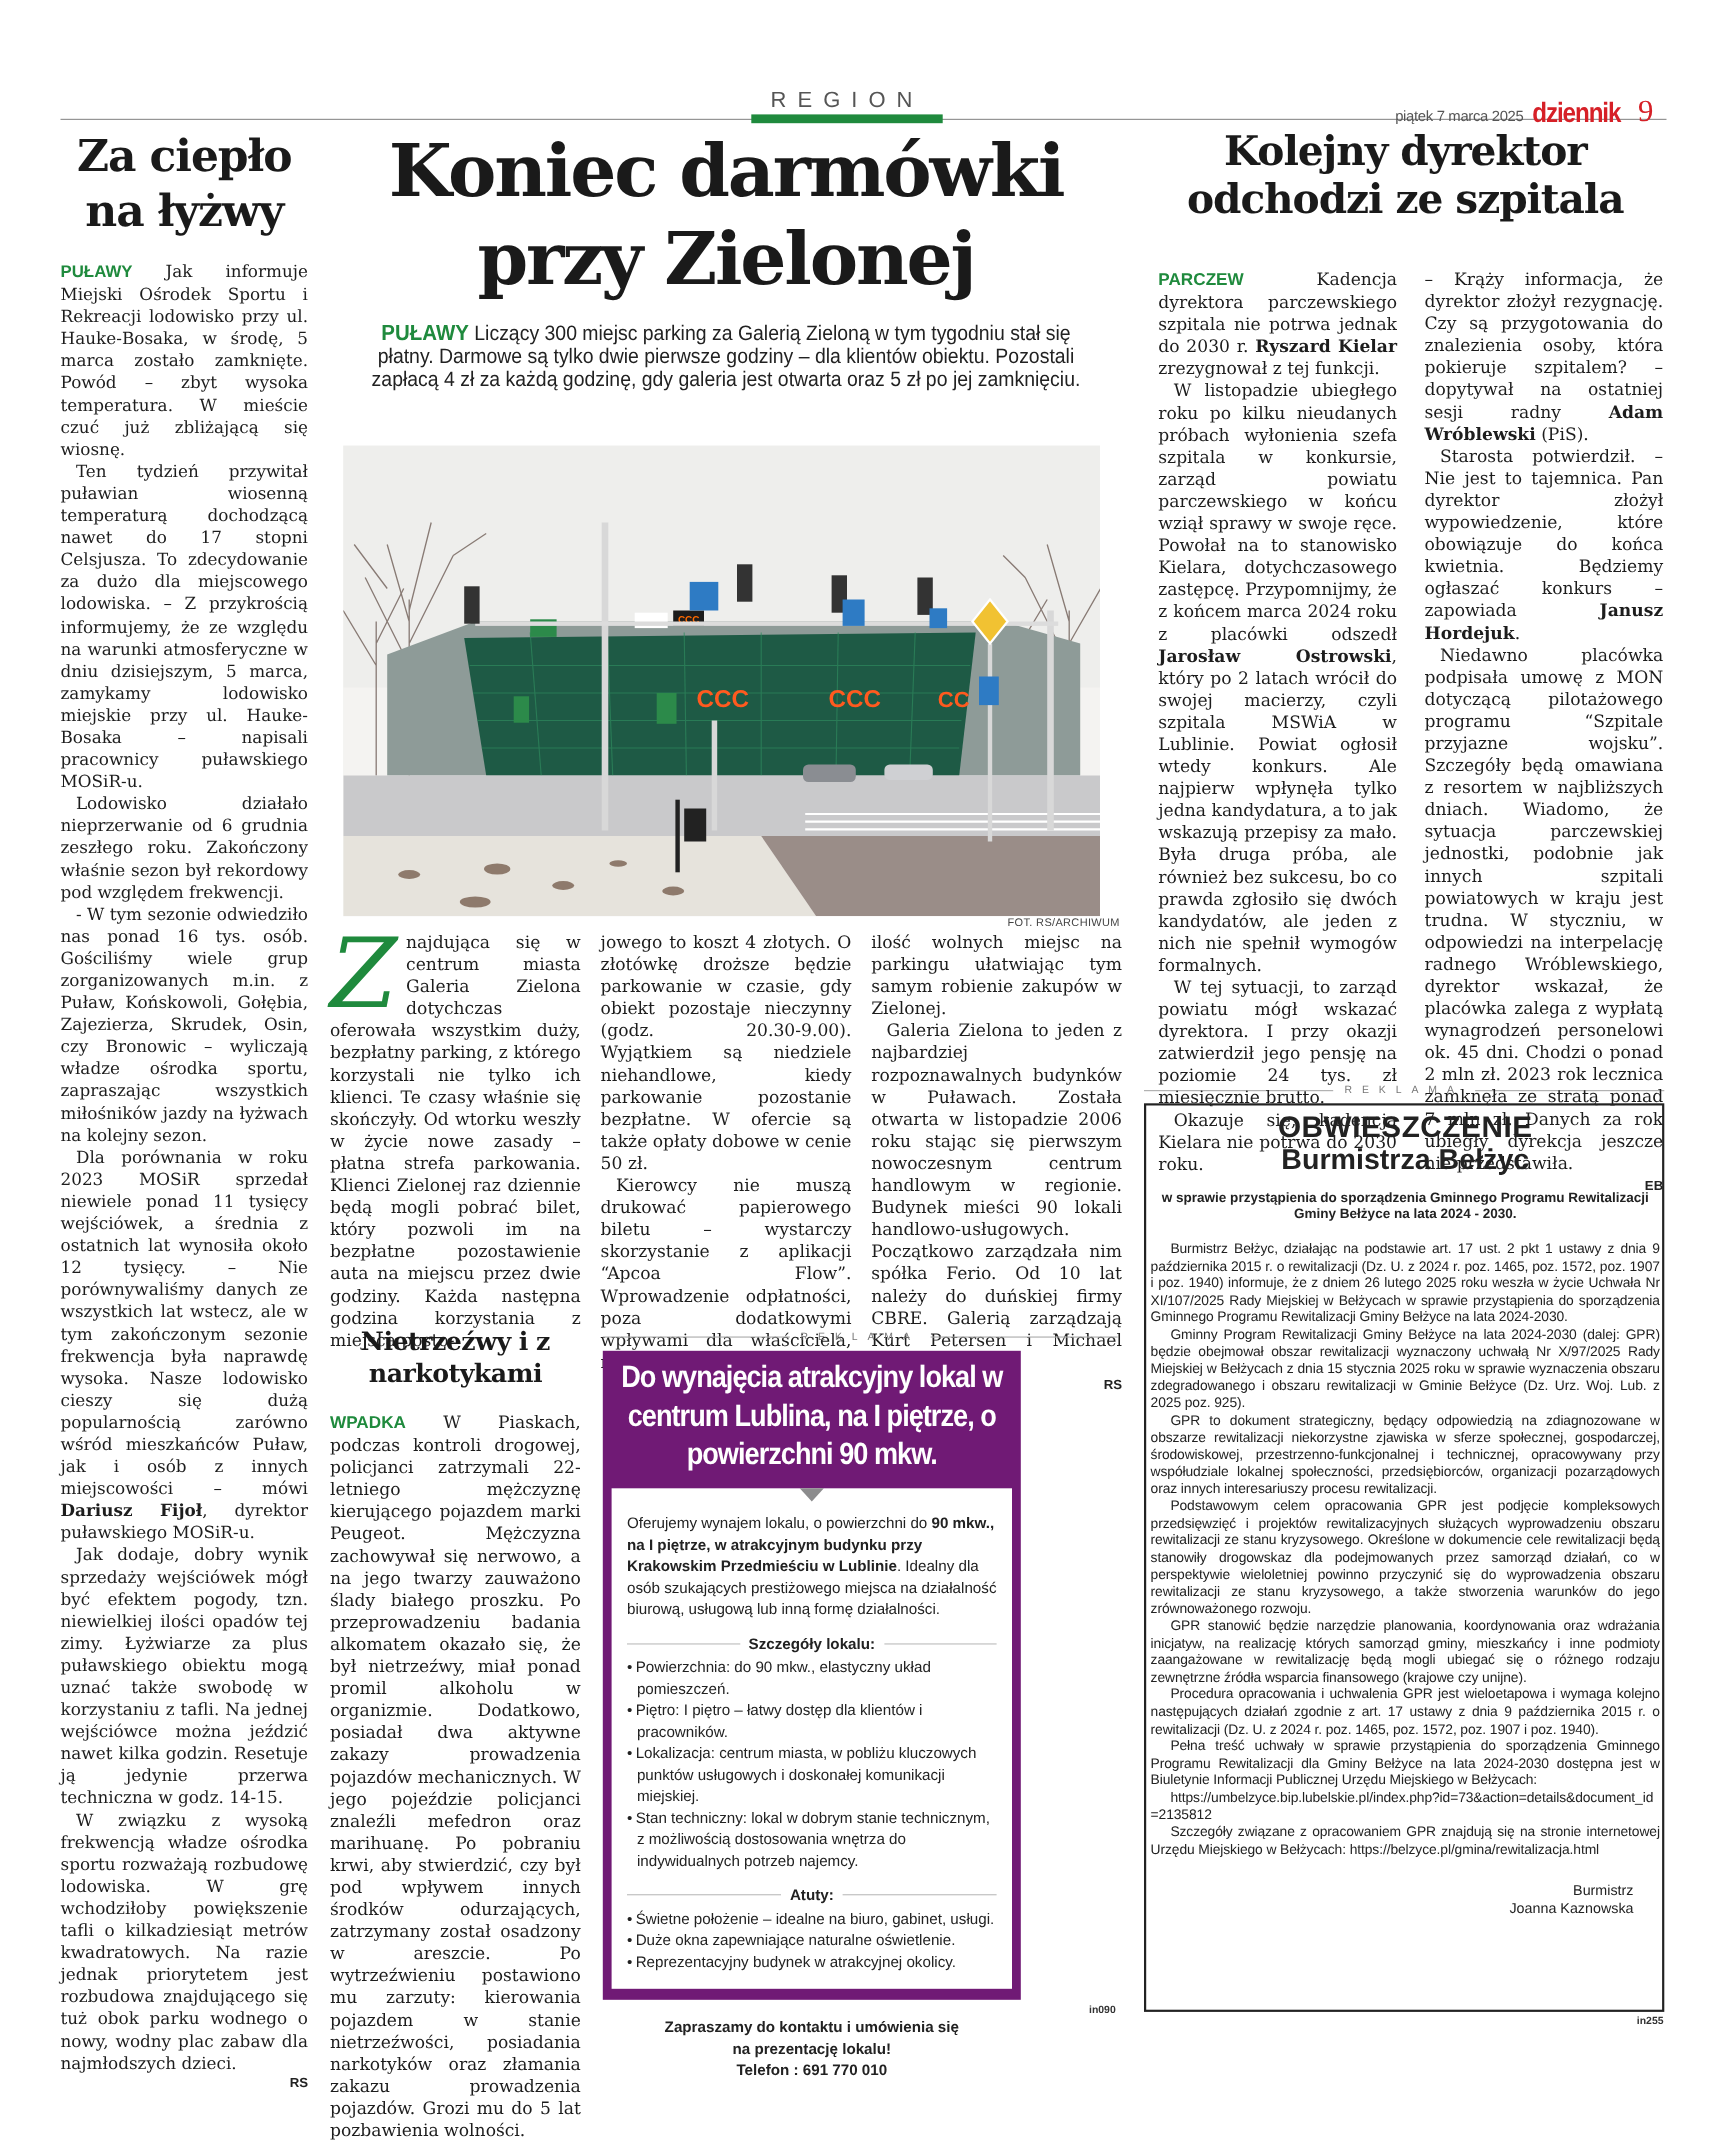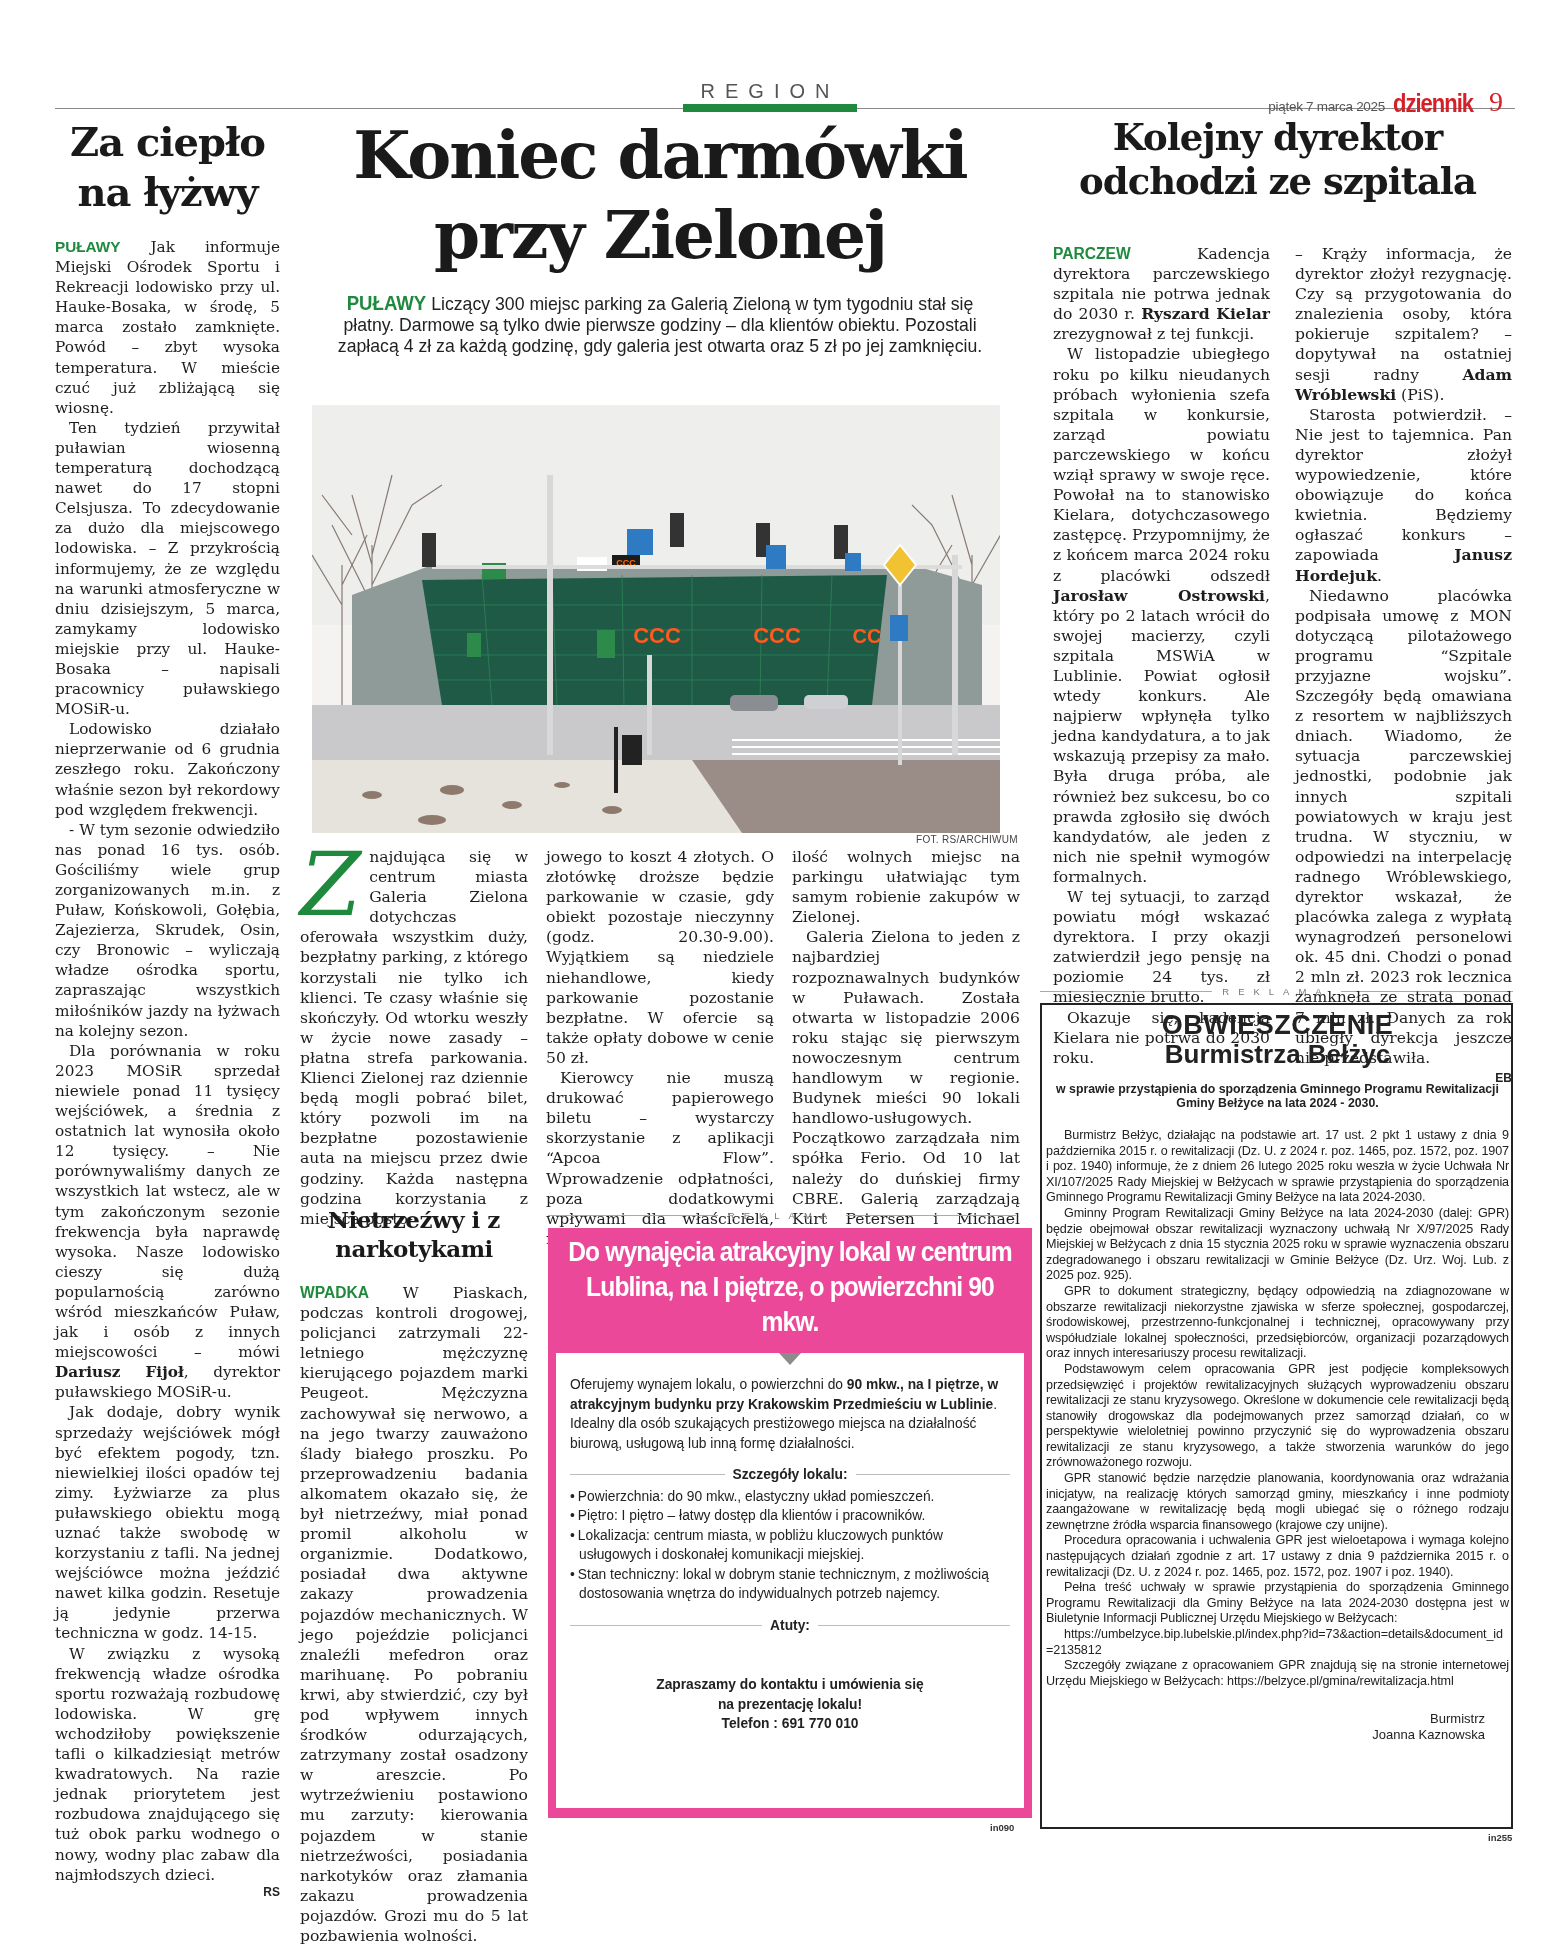--- a/index.html
+++ b/index.html
@@ -50,21 +50,21 @@
 
     
     .reklama { position: absolute; display: flex; align-items: center; gap: 10px; font-family: "Liberation Sans", sans-serif; font-size: 9.5px; letter-spacing: 9px; color: #777; }
     .reklama .line { flex: 1; height: 1px; background: #aaa; }
 
     
     .short-news { position: absolute; left: 300px; top: 1205px; width: 228px; }
     .short-news .headline { font-size: 23px; line-height: 29px; letter-spacing: -0.5px; margin-bottom: 20px; }
 
     
-    .ad-rent { position: absolute; left: 548px; top: 1228px; width: 484px; height: 590px; background: #ec4899; padding: 6px 8px 8px; }
+    .ad-rent { position: absolute; left: 548px; top: 1228px; width: 380px; height: 590px; background: #701a75; padding: 6px 8px 8px; }
     .ad-rent .ad-title { font-family: "Liberation Sans", sans-serif; font-weight: 700; color: #fff; font-size: 28px; line-height: 35px; text-align: center; letter-spacing: -1px; transform: scaleX(0.88); margin: 0 -20px; }
     .ad-rent .ad-box { position: relative; background: #fff; margin-top: 14px; padding: 22px 14px 10px; height: 455px; font-family: "Liberation Sans", sans-serif; font-size: 13.8px; line-height: 19.5px; color: #222; }
     .ad-rent .ad-box::before { content: ""; position: absolute; top: 0; left: 50%; margin-left: -11px; border-left: 11px solid transparent; border-right: 11px solid transparent; border-top: 12px solid #8c8c8d; }
     .ad-rent .ad-sec { display: flex; align-items: center; gap: 8px; font-weight: 700; margin: 12px 0 2px; justify-content: center; }
     .ad-rent .ad-sec .ln { flex: 1; height: 1px; background: #bbb; }
     .ad-rent ul { list-style: none; }
     .ad-rent li { padding-left: 9px; text-indent: -9px; }
     .ad-rent li::before { content: "•"; margin-right: 3px; }
     .ad-rent .ad-contact { text-align: center; font-weight: 700; margin-top: 40px; }
     .code { position: absolute; font-family: "Liberation Sans", sans-serif; font-weight: 700; font-size: 9.5px; color: #333; }
@@ -253,20 +253,25 @@
       <li>Powierzchnia: do 90 mkw., elastyczny układ pomieszczeń.</li>
       <li>Piętro: I piętro – łatwy dostęp dla klientów i pracowników.</li>
       <li>Lokalizacja: centrum miasta, w pobliżu kluczowych punktów usługowych i doskonałej komunikacji miejskiej.</li>
       <li>Stan techniczny: lokal w dobrym stanie technicznym, z możliwością dostosowania wnętrza do indywidualnych potrzeb najemcy.</li>
     </ul>
     <div class="ad-sec">
         <span class="ln"></span>
         <span>Atuty:</span>
         <span class="ln"></span>
       </div>
+    <ul>
+      <li>Świetne położenie – idealne na biuro, gabinet, usługi.</li>
+      <li>Duże okna zapewniające naturalne oświetlenie.</li>
+      <li>Reprezentacyjny budynek w atrakcyjnej okolicy.</li>
+    </ul>
     <div class="ad-contact">
       <div>Zapraszamy do kontaktu i umówienia się</div>
       <div>na prezentację lokalu!</div>
       <div>Telefon : 691 770 010</div>
     </div>
   </div>
 </aside>
 <span class="code" style="left:990px; top:1822px;">in090</span>
 
 <div class="right-head">

